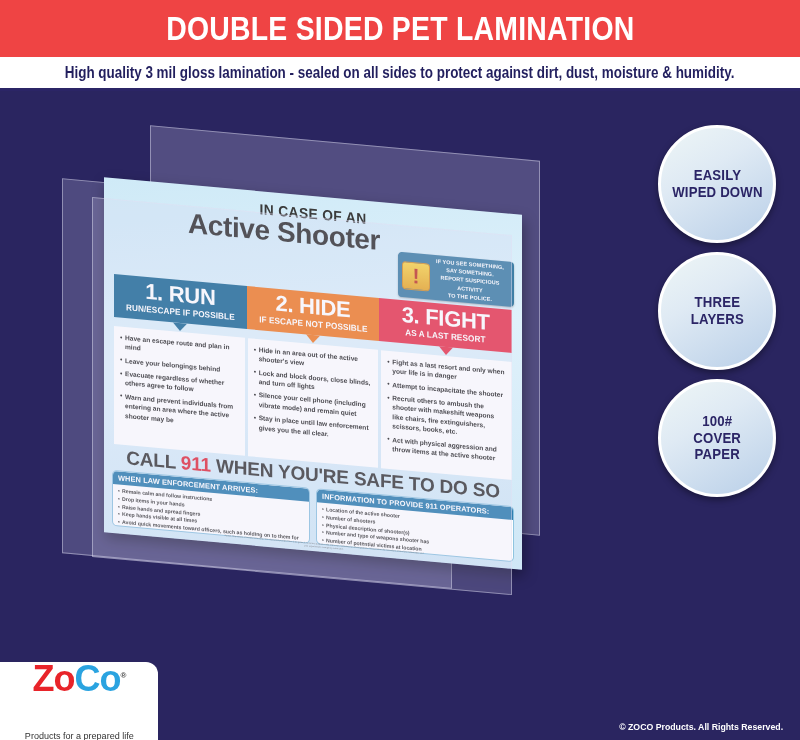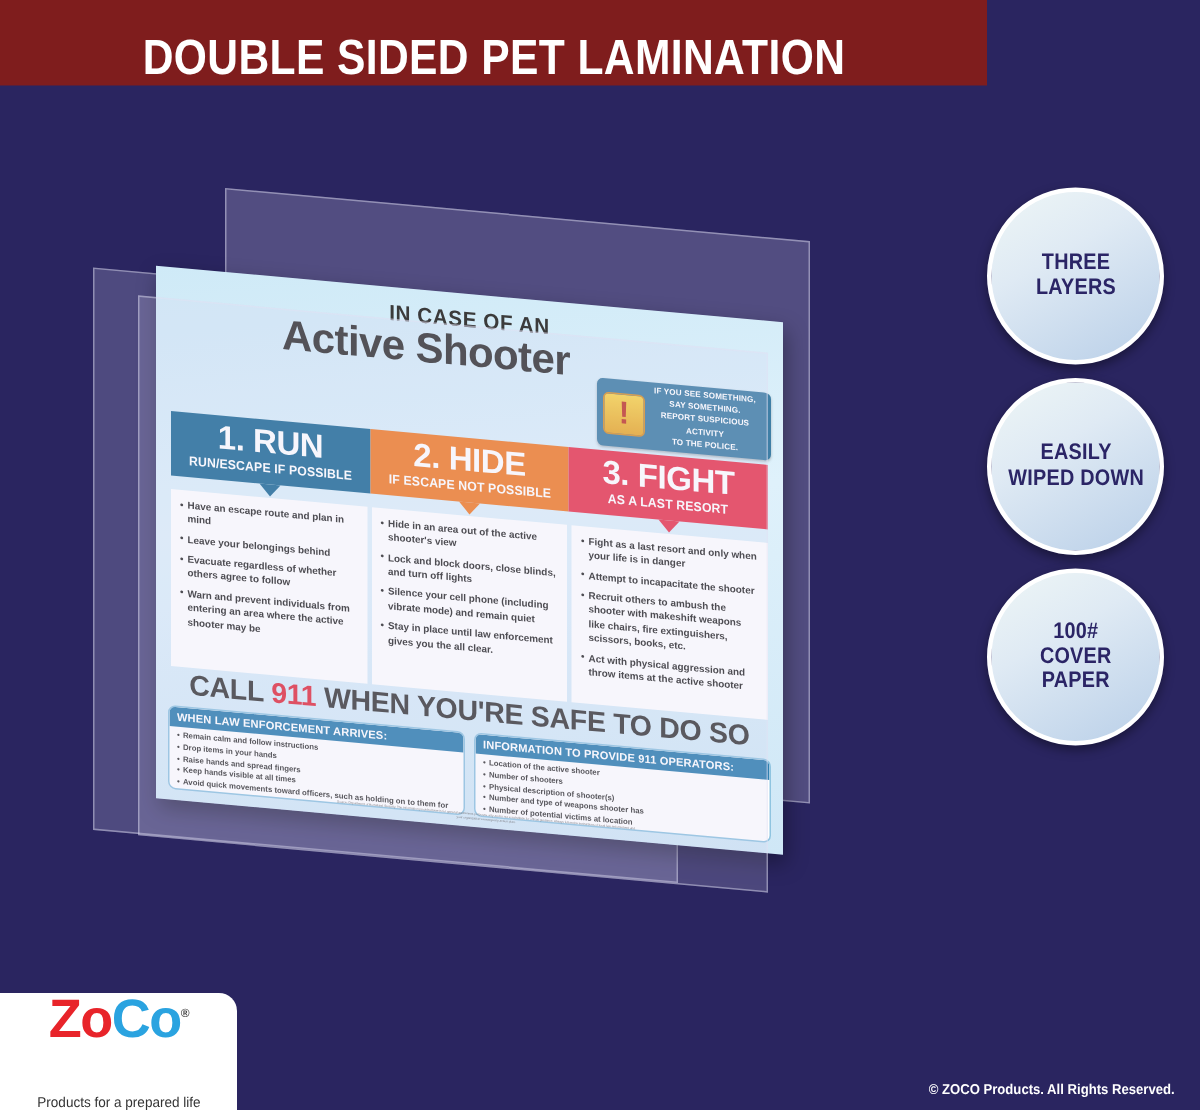--- a/index.html
+++ b/index.html
@@ -10,23 +10,23 @@
   }
   #stage {
     position: relative;
     width: 800px; height: 740px;
     background: #2a2560;
     overflow: hidden;
   }
 
   
   .hdr-bar {
-    position: absolute; left: 0; top: 0; width: 658px; height: 57px;
-    background: #7f1d1d;
-    display: flex; align-items: flex-end; justify-content: center;
+    position: absolute; left: 0; top: 0; width: 800px; height: 57px;
+    background: #ef4444;
+    display: flex; align-items: center; justify-content: center;
   }
   .hdr-title {
     color: #ffffff;
     font-size: 33px;
     font-weight: bold;
     letter-spacing: 0.3px;
     transform: scaleX(0.86);
     white-space: nowrap;
     font-family: "Liberation Sans Narrow", "Liberation Sans", sans-serif;
   }
@@ -321,20 +321,23 @@
     z-index: 10;
   }
 </style>
 </head>
 <body>
 
 <div id="stage">
 
   <div class="hdr-bar">
     <div class="hdr-title">DOUBLE SIDED PET LAMINATION</div>
+  </div>
+  <div class="sub-bar">
+    <div class="sub-text">High quality 3 mil gloss lamination - sealed on all sides to protect against dirt, dust, moisture &amp; humidity.</div>
   </div>
 
   <div class="sheet" id="sheet-back"></div>
   <div class="sheet" id="sheet-mid"></div>
 
   <div id="poster-wrap">
     <div id="poster">
 
       <div class="p-kicker">IN CASE OF AN</div>
       <div class="p-title">Active Shooter</div>
@@ -430,28 +433,28 @@
       <div class="fine-print">Source: Department of Homeland Security. The information provided here is for general awareness purposes only and is not a substitute for official guidance. Always follow the instructions of local law enforcement and your organization's emergency action plan.</div>
 
     </div>
   </div>
 
   <div class="sheet" id="sheet-front"></div>
 
   <div class="badges">
     <div class="badge">
       <div class="badge-text">
-        <div>THREE</div>
-        <div>LAYERS</div>
+        <div>EASILY</div>
+        <div>WIPED DOWN</div>
       </div>
     </div>
     <div class="badge">
       <div class="badge-text">
-        <div>EASILY</div>
-        <div>WIPED DOWN</div>
+        <div>THREE</div>
+        <div>LAYERS</div>
       </div>
     </div>
     <div class="badge">
       <div class="badge-text">
         <div>100#</div>
         <div>COVER</div>
         <div>PAPER</div>
       </div>
     </div>
   </div>

